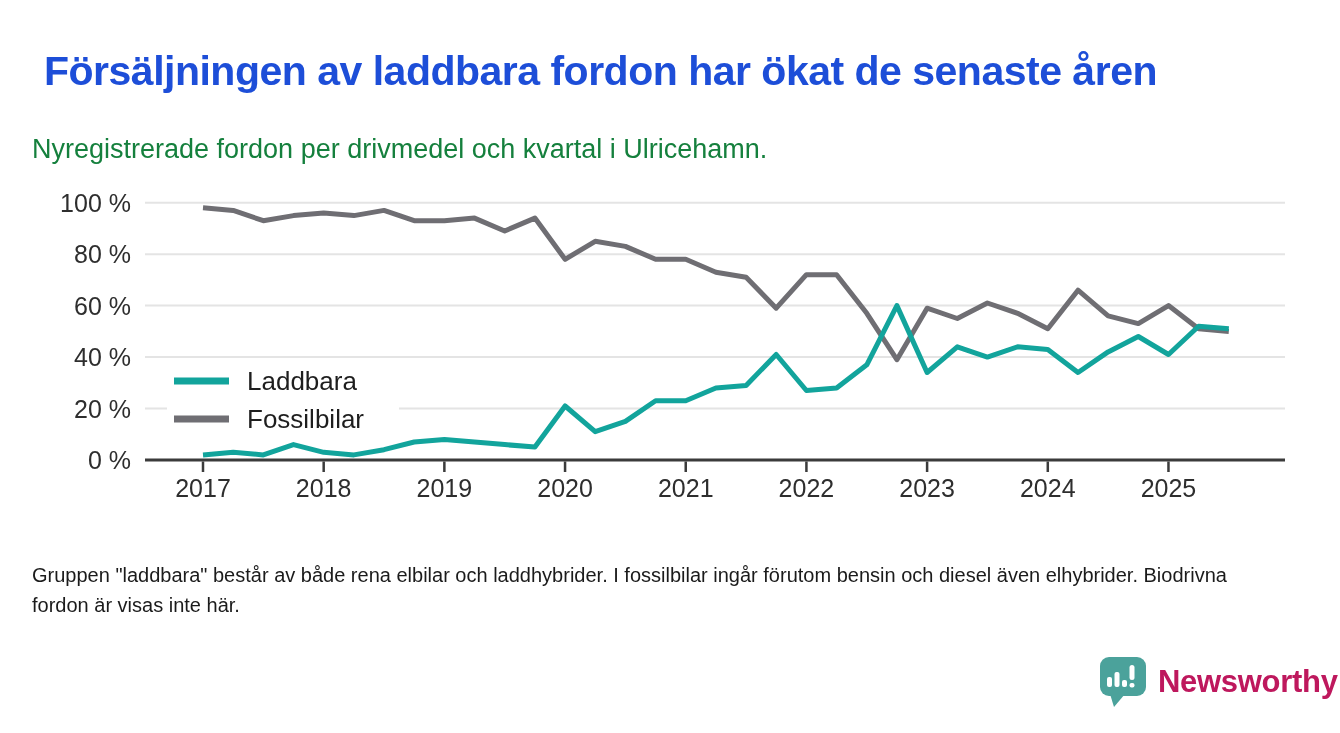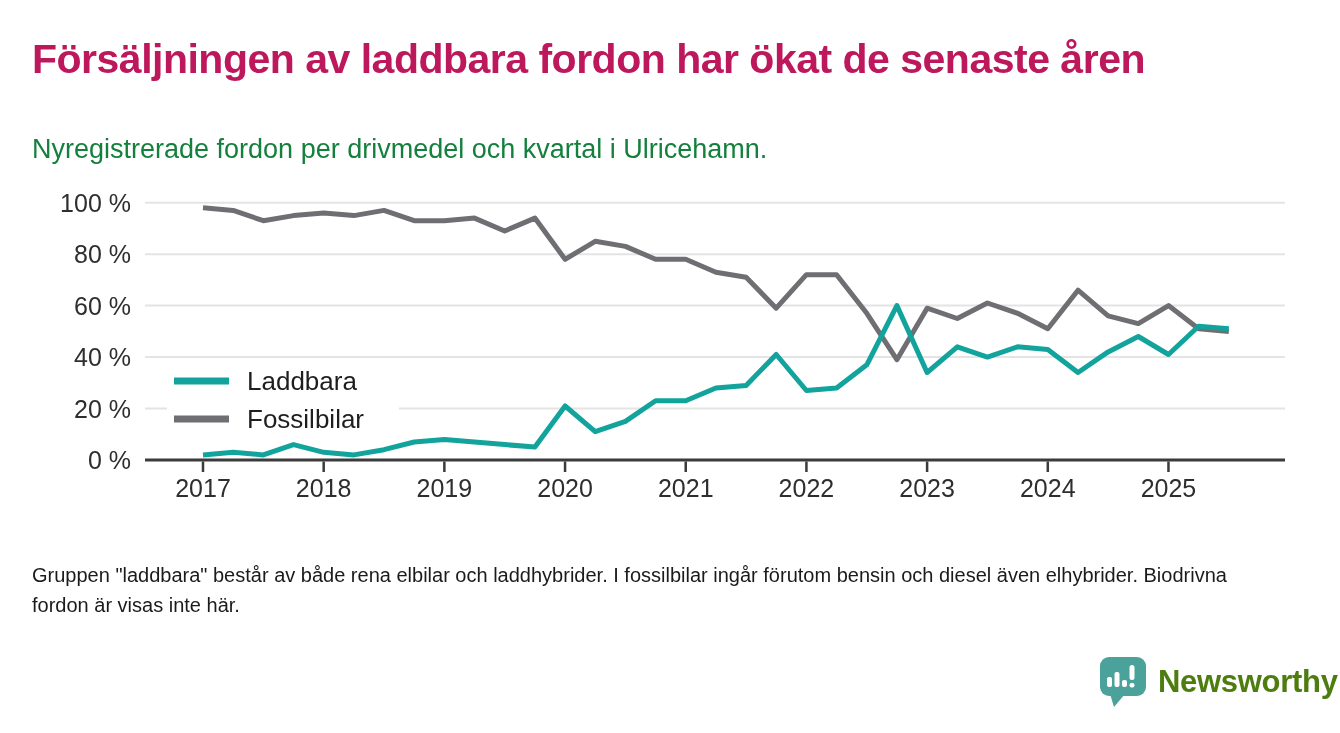--- a/index.html
+++ b/index.html
@@ -1,22 +1,22 @@
 <!DOCTYPE html>
 <html><head>
 <meta charset="utf-8">
 <style>
   html,body{margin:0;padding:0;background:#ffffff;}
   .card{
     position:relative;width:1340px;height:733px;background:#ffffff;
     font-family:"Liberation Sans", sans-serif;overflow:hidden;
   }
   .chart-title{
-    position:absolute;left:32px;top:38px;margin:0;
-    font-size:41px;font-weight:700;color:#be185d;letter-spacing:-0.5px;line-height:1.05;
+    position:absolute;left:32px;top:38px;margin:12px;
+    font-size:41px;font-weight:700;color:#1d4ed8;letter-spacing:-0.5px;line-height:1.05;
   }
   .chart-subtitle{
     position:absolute;left:32px;top:134px;margin:0;
     font-size:27px;font-weight:400;color:#15803d;
   }
   svg.plot{position:absolute;left:0;top:185px;font-family:"Liberation Sans", sans-serif;}
   .ylab,.xlab{font-size:25px;fill:#2e2e2e;}
   .legend-label{font-size:26px;fill:#1e1e1e;}
   .chart-footnote{
     position:absolute;left:32px;top:560px;margin:0;width:1245px;
@@ -91,16 +91,16 @@
   <div class="logo">
     <svg width="48" height="51" viewBox="0 0 48 51">
       <rect class="logo-fill" x="1" y="1" width="46" height="39" rx="9" fill="#4BA29B"></rect>
       <path class="logo-fill" d="M11 38 L26 38 L15 51 Z" fill="#4BA29B"></path>
       <rect x="8" y="21" width="5" height="10" rx="2" fill="#ffffff"></rect>
       <rect x="15.5" y="16" width="5" height="15" rx="2" fill="#ffffff"></rect>
       <rect x="23" y="24" width="5" height="7" rx="2" fill="#ffffff"></rect>
       <rect x="30.5" y="9" width="5" height="15" rx="2.5" fill="#ffffff"></rect>
       <rect x="30.5" y="27" width="5" height="4.5" rx="2" fill="#ffffff"></rect>
     </svg>
-    <span class="logo-text" style="color: #4d7c0f;">Newsworthy</span>
+    <span class="logo-text" style="color: #be185d;">Newsworthy</span>
   </div>
 
 </div>
 
 </body></html>

